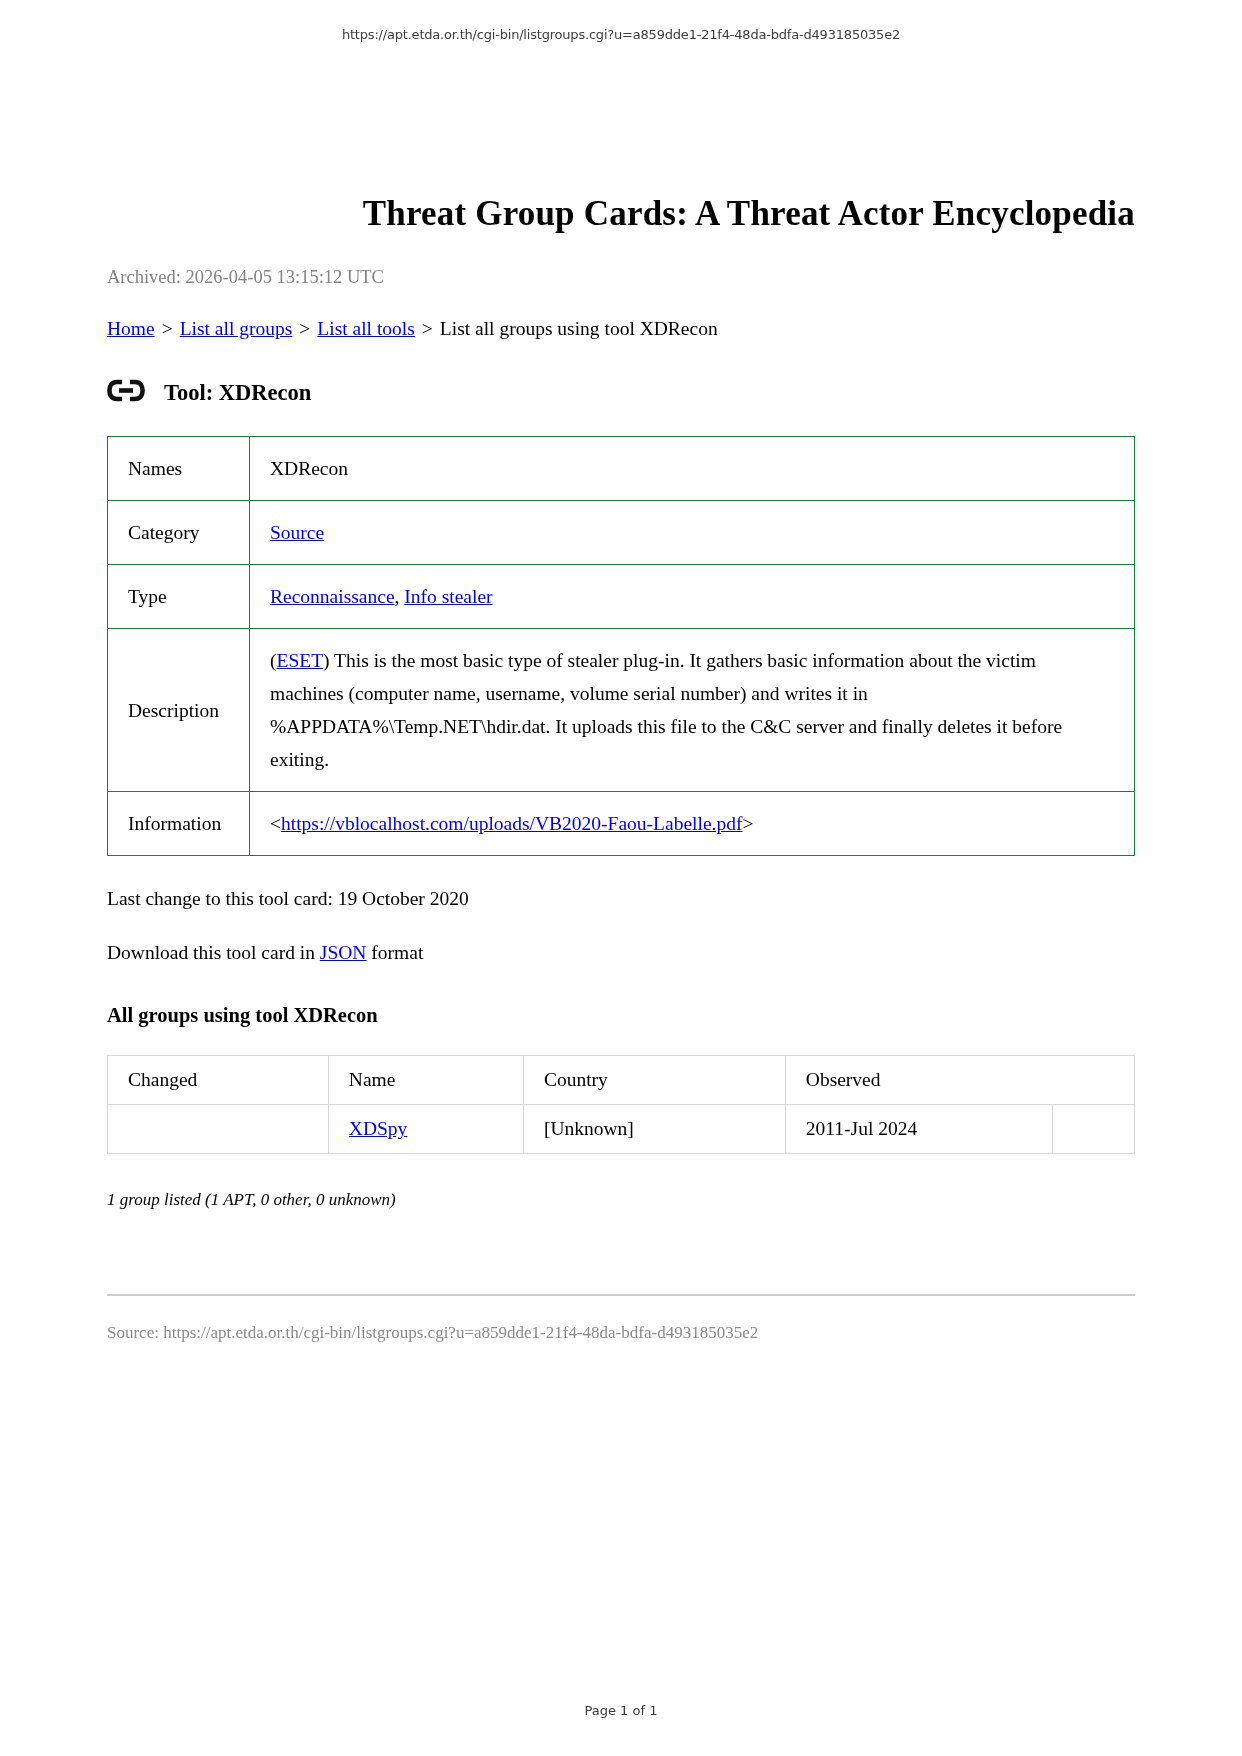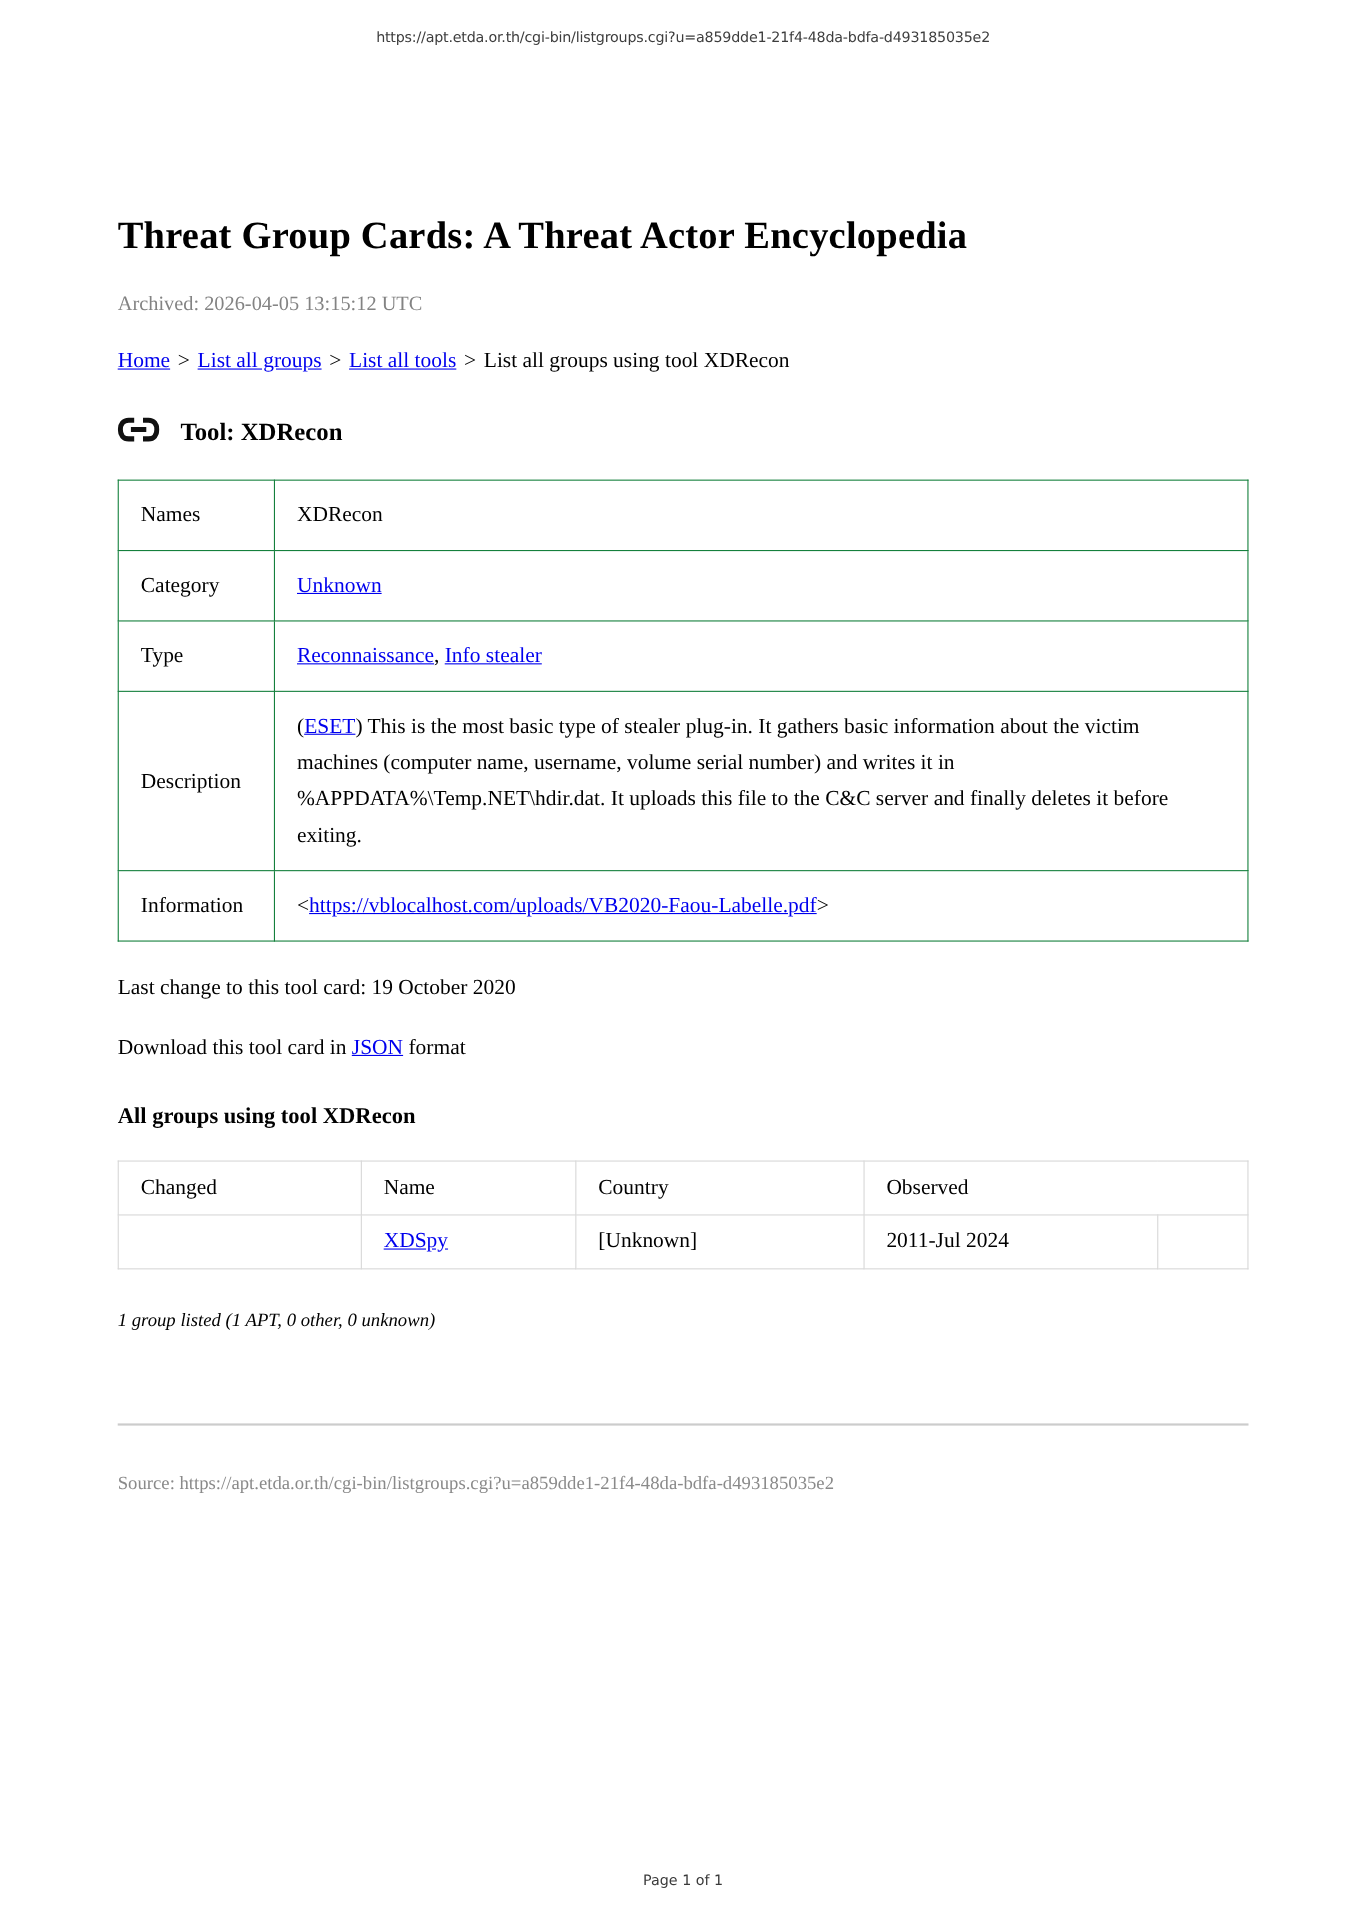--- a/index.html
+++ b/index.html
@@ -22,20 +22,21 @@
     color: #3d3d3d;
     letter-spacing: -0.2px;
   }
   .content { padding: 0 107px; }
 
   .page-title {
     margin: 152px 0 0 0;
     font-size: 35px;
     font-weight: bold;
     letter-spacing: 0.2px;
+    text-align: right;
   }
   .archived {
     margin-top: 33px;
     font-size: 18.5px;
     color: #838383;
   }
   .breadcrumb {
     margin-top: 30px;
     font-size: 19.5px;
   }
@@ -99,21 +100,21 @@
     font-size: 17px;
     font-style: italic;
   }
   .divider {
     margin-top: 84px;
     border: none;
     border-top: 2px solid #cccccc;
     height: 0;
   }
   .source {
-    margin-top: 43px;
+    margin-top: 27px;
     font-size: 17px;
     color: #8a8a8a;
   }
   .page-footer {
     position: absolute;
     bottom: 38px;
     left: 0; right: 0;
     text-align: center;
     font-family: "DejaVu Sans", sans-serif;
     font-size: 13px;
@@ -150,21 +151,21 @@
 
   <table class="tool-table">
     <tbody>
       <tr>
         <td class="label-col">Names</td>
         <td>XDRecon</td>
       </tr>
       <tr>
         <td class="label-col">Category</td>
         <td>
-          <a href="#">Unknown</a>
+          <a href="#">Source</a>
         </td>
       </tr>
       <tr>
         <td class="label-col">Type</td>
         <td>
           <a href="#">Reconnaissance</a><span>, </span><a href="#">Info stealer</a>
         </td>
       </tr>
       <tr>
         <td class="label-col">Description</td>

